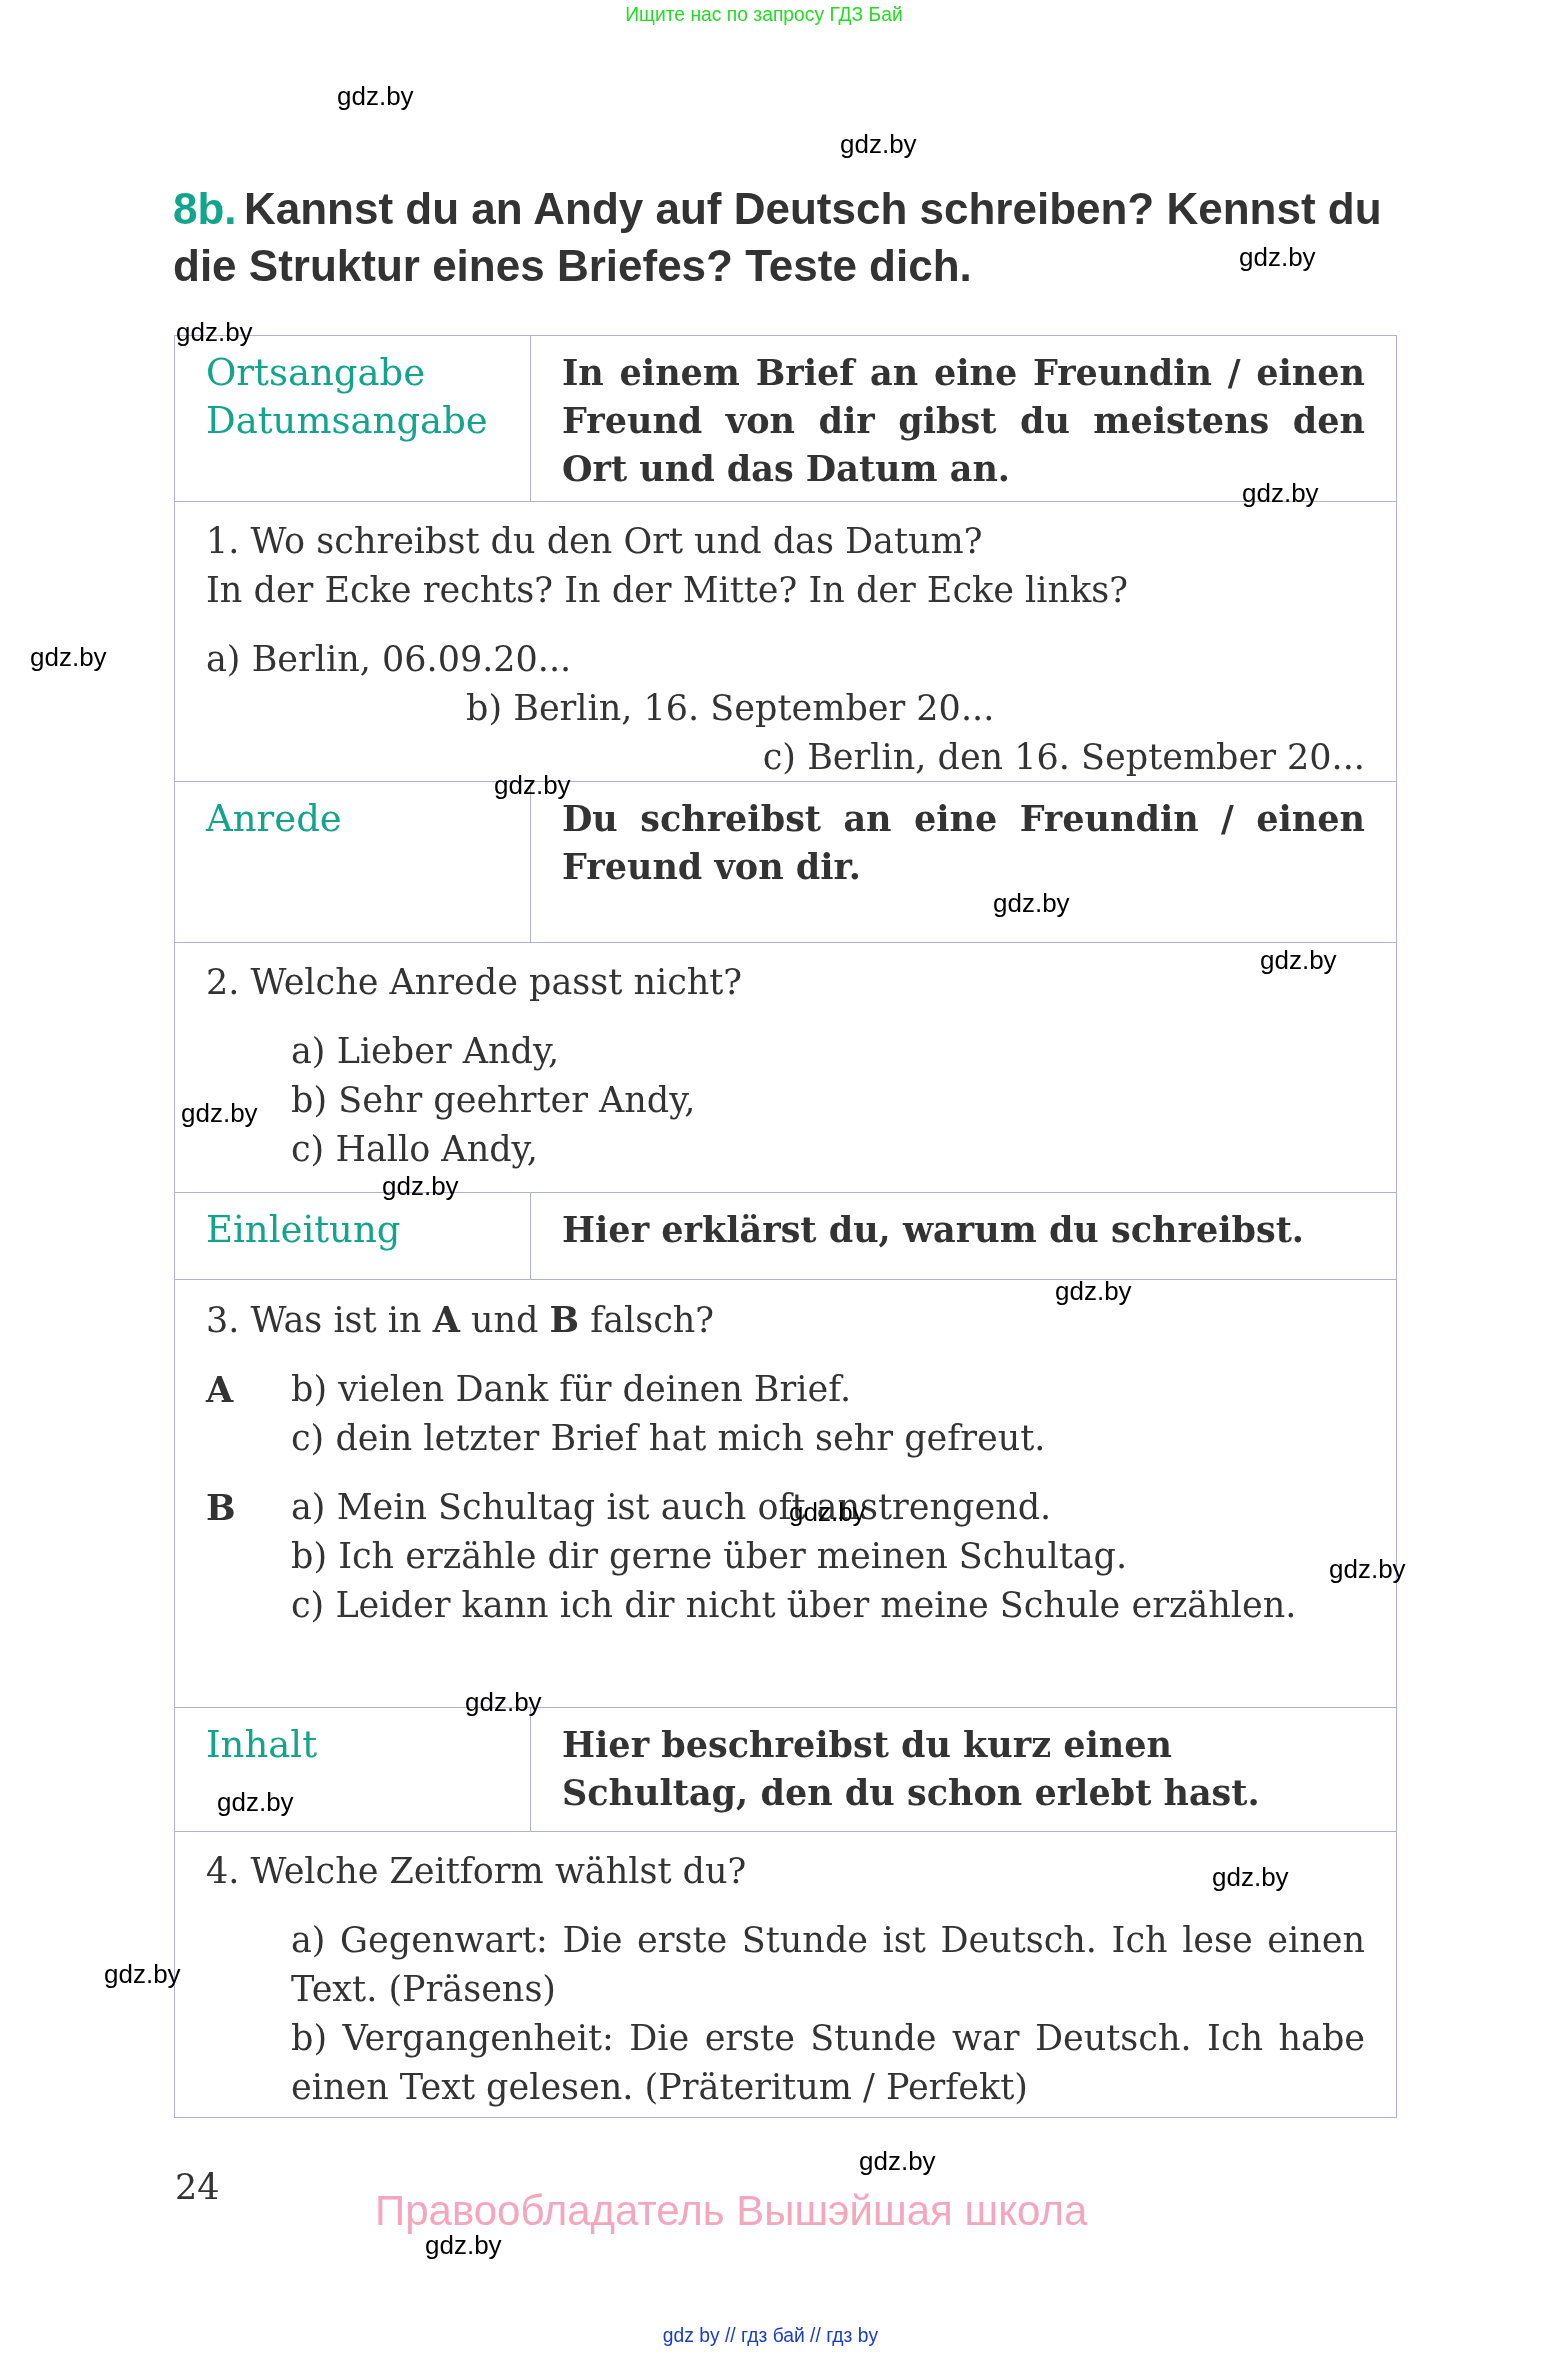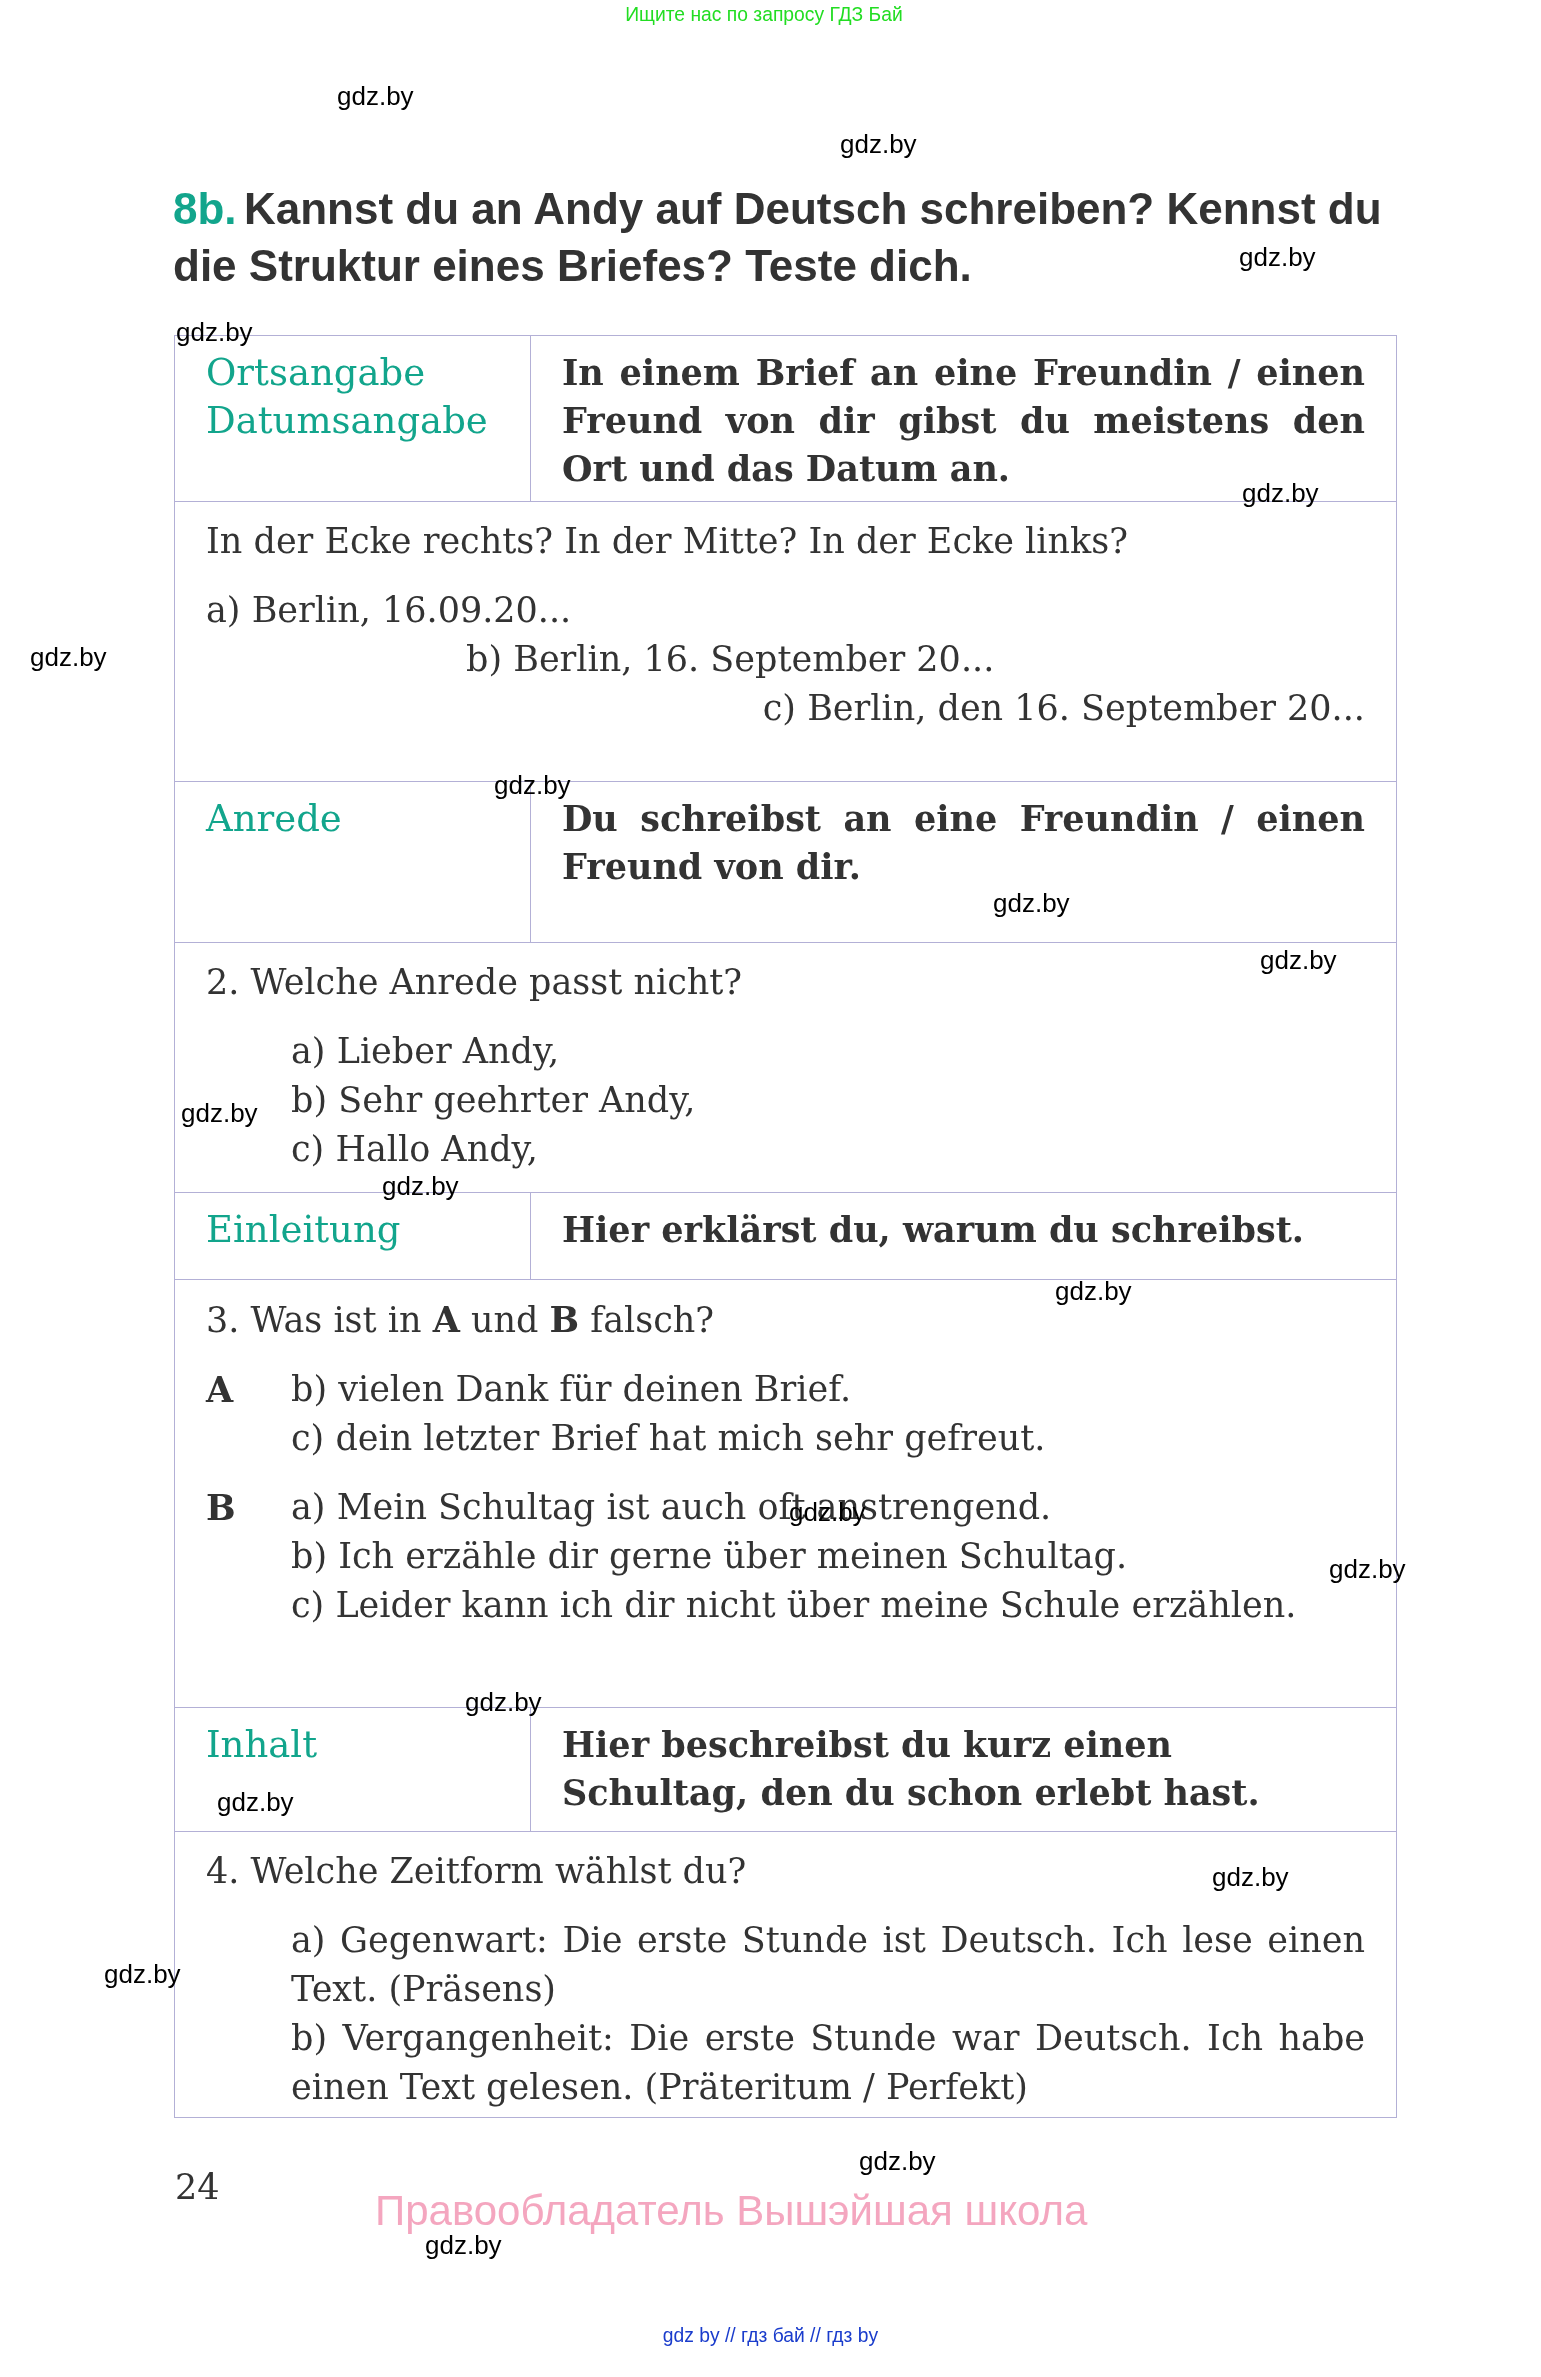--- a/index.html
+++ b/index.html
@@ -63,23 +63,24 @@
   <div class="row" style="height:165px">
     <div class="label">
       <div>Ortsangabe</div>
       <div>Datumsangabe</div>
     </div>
     <div class="desc">In einem Brief an eine Freundin / einen Freund von dir gibst du meistens den Ort und das Datum an.</div>
   </div>
 
   <div class="row" style="height:280px">
     <div class="task">
+      <p>1. Wo schreibst du den Ort und das Datum?</p>
       <p>In der Ecke rechts? In der Mitte? In der Ecke links?</p>
       <div class="gap"></div>
-      <p>a) Berlin, 16.09.20...</p>
+      <p>a) Berlin, 06.09.20...</p>
       <p class="opt-b">b) Berlin, 16. September 20...</p>
       <p class="opt-c">c) Berlin, den 16. September 20...</p>
     </div>
   </div>
 
   <div class="row" style="height:161px">
     <div class="label">
       <div>Anrede</div>
     </div>
     <div class="desc">Du schreibst an eine Freundin / einen Freund von dir.</div>

